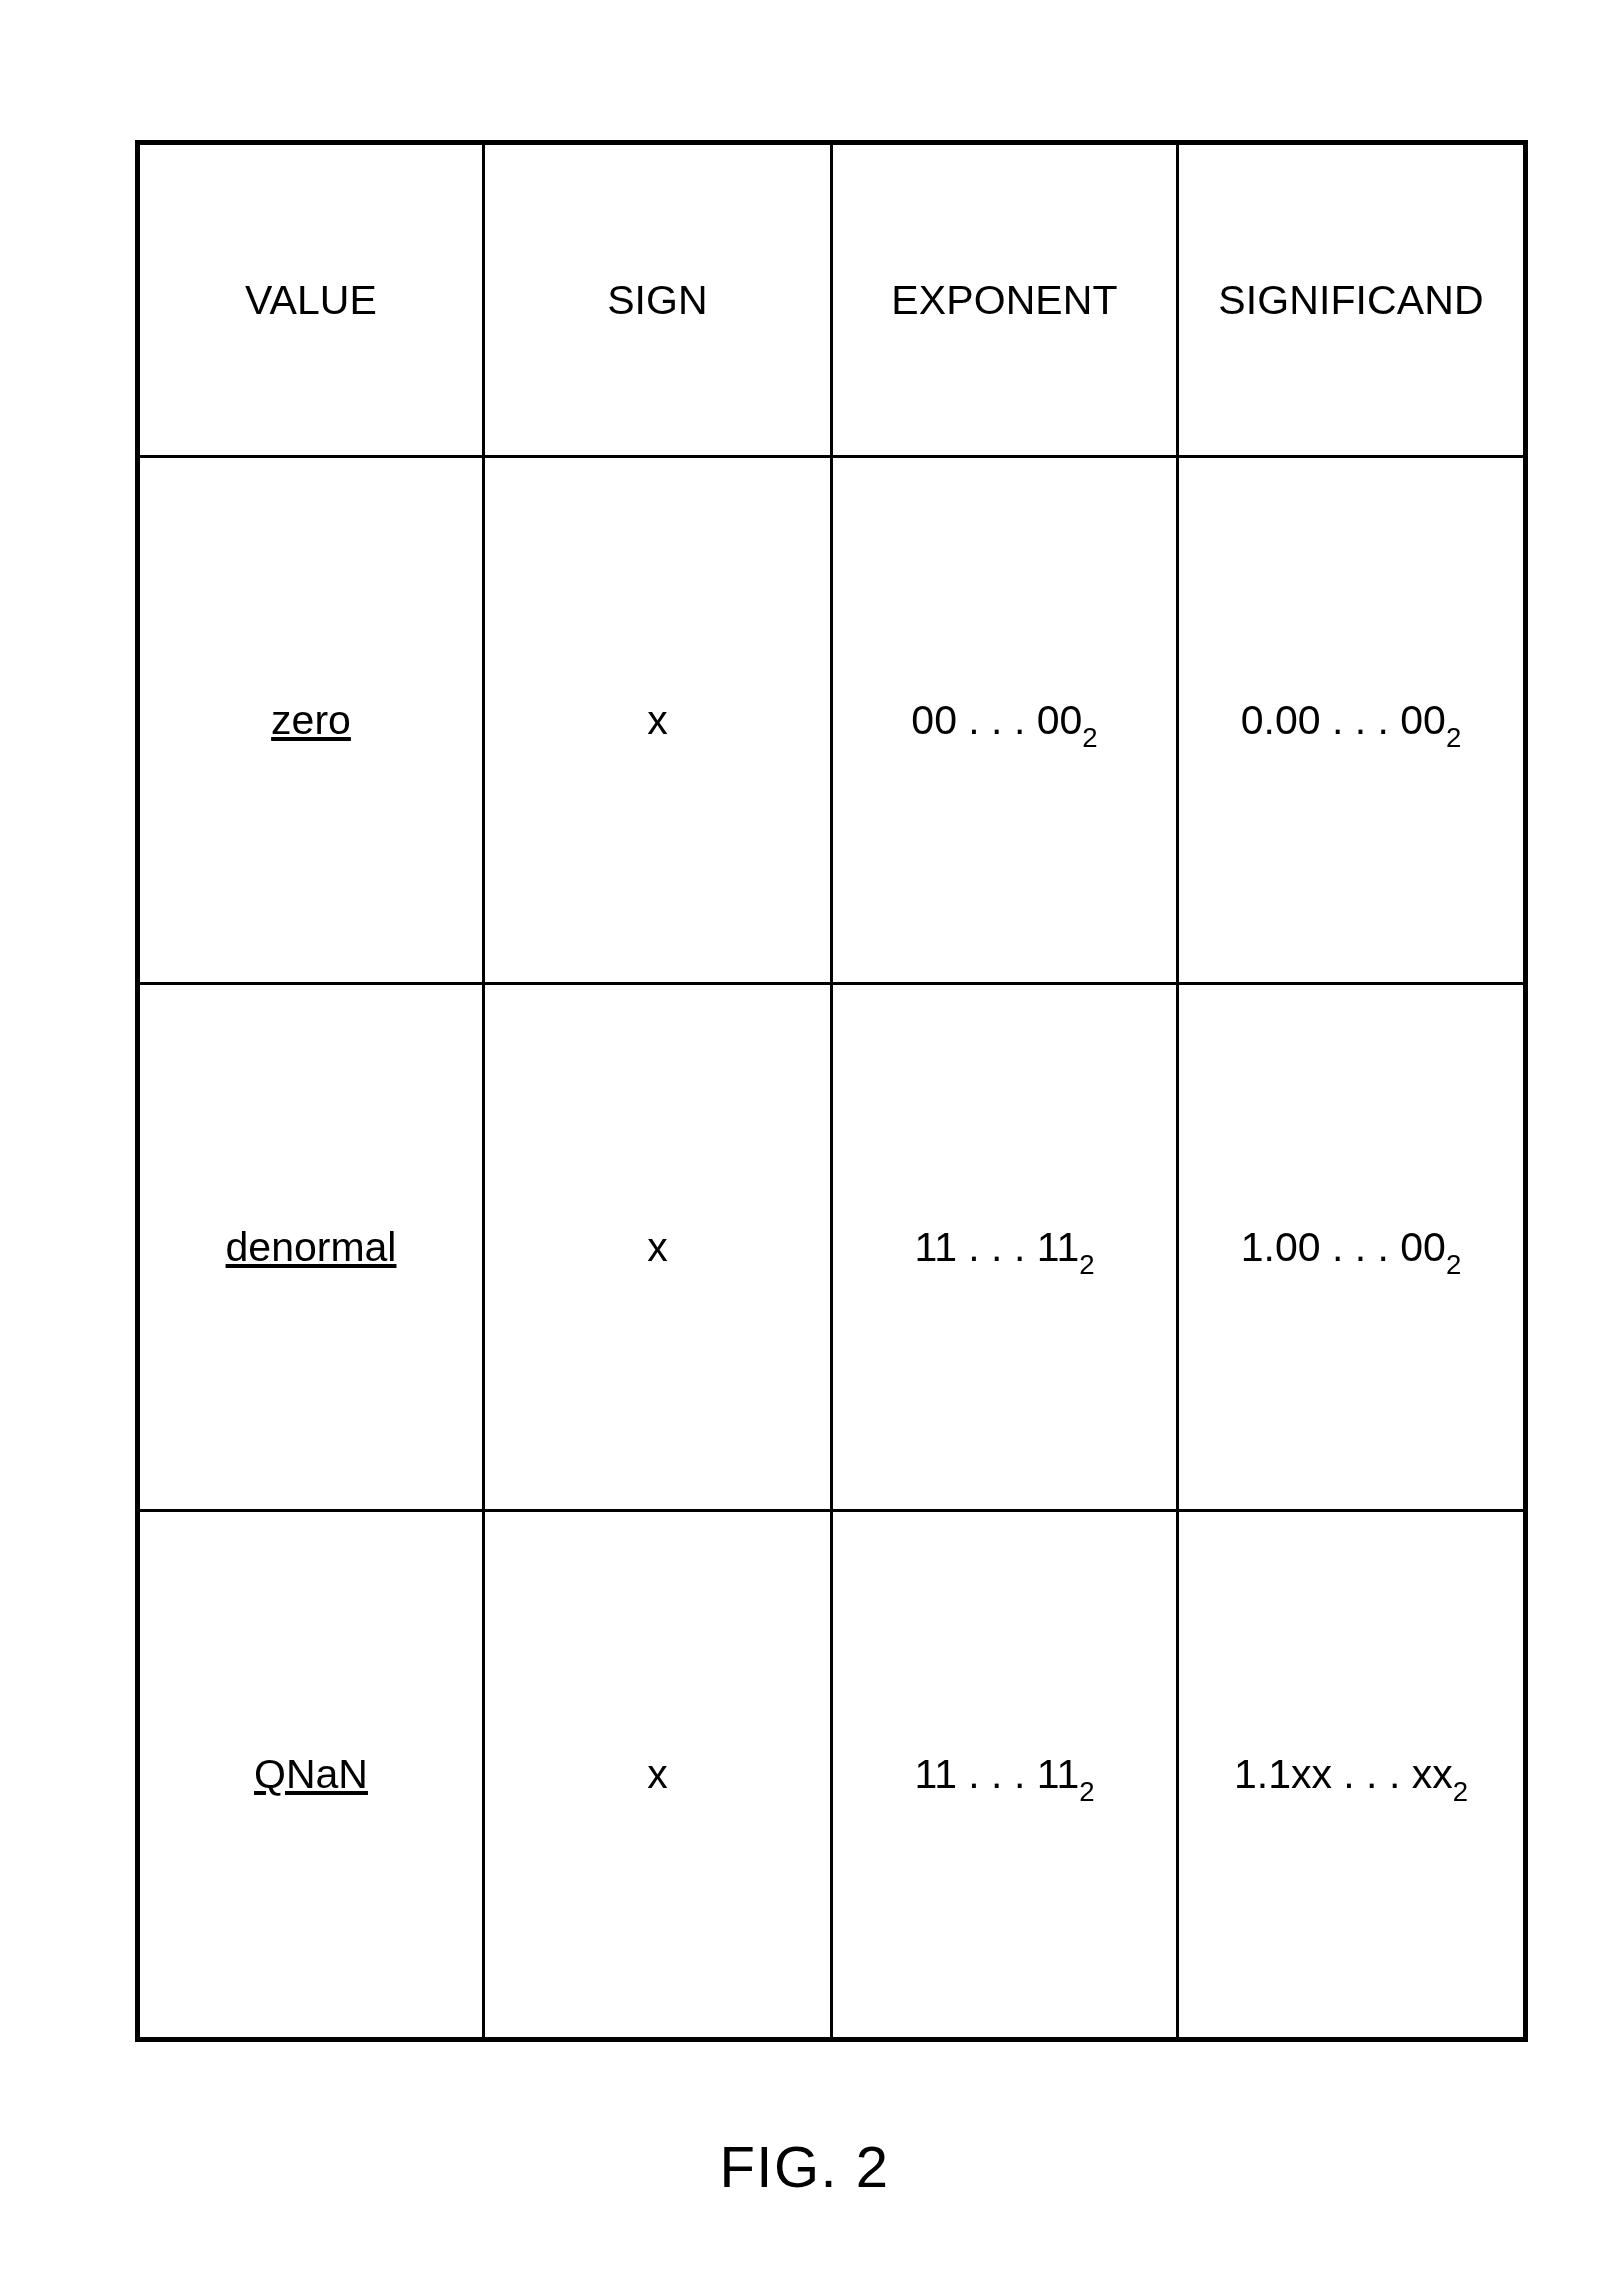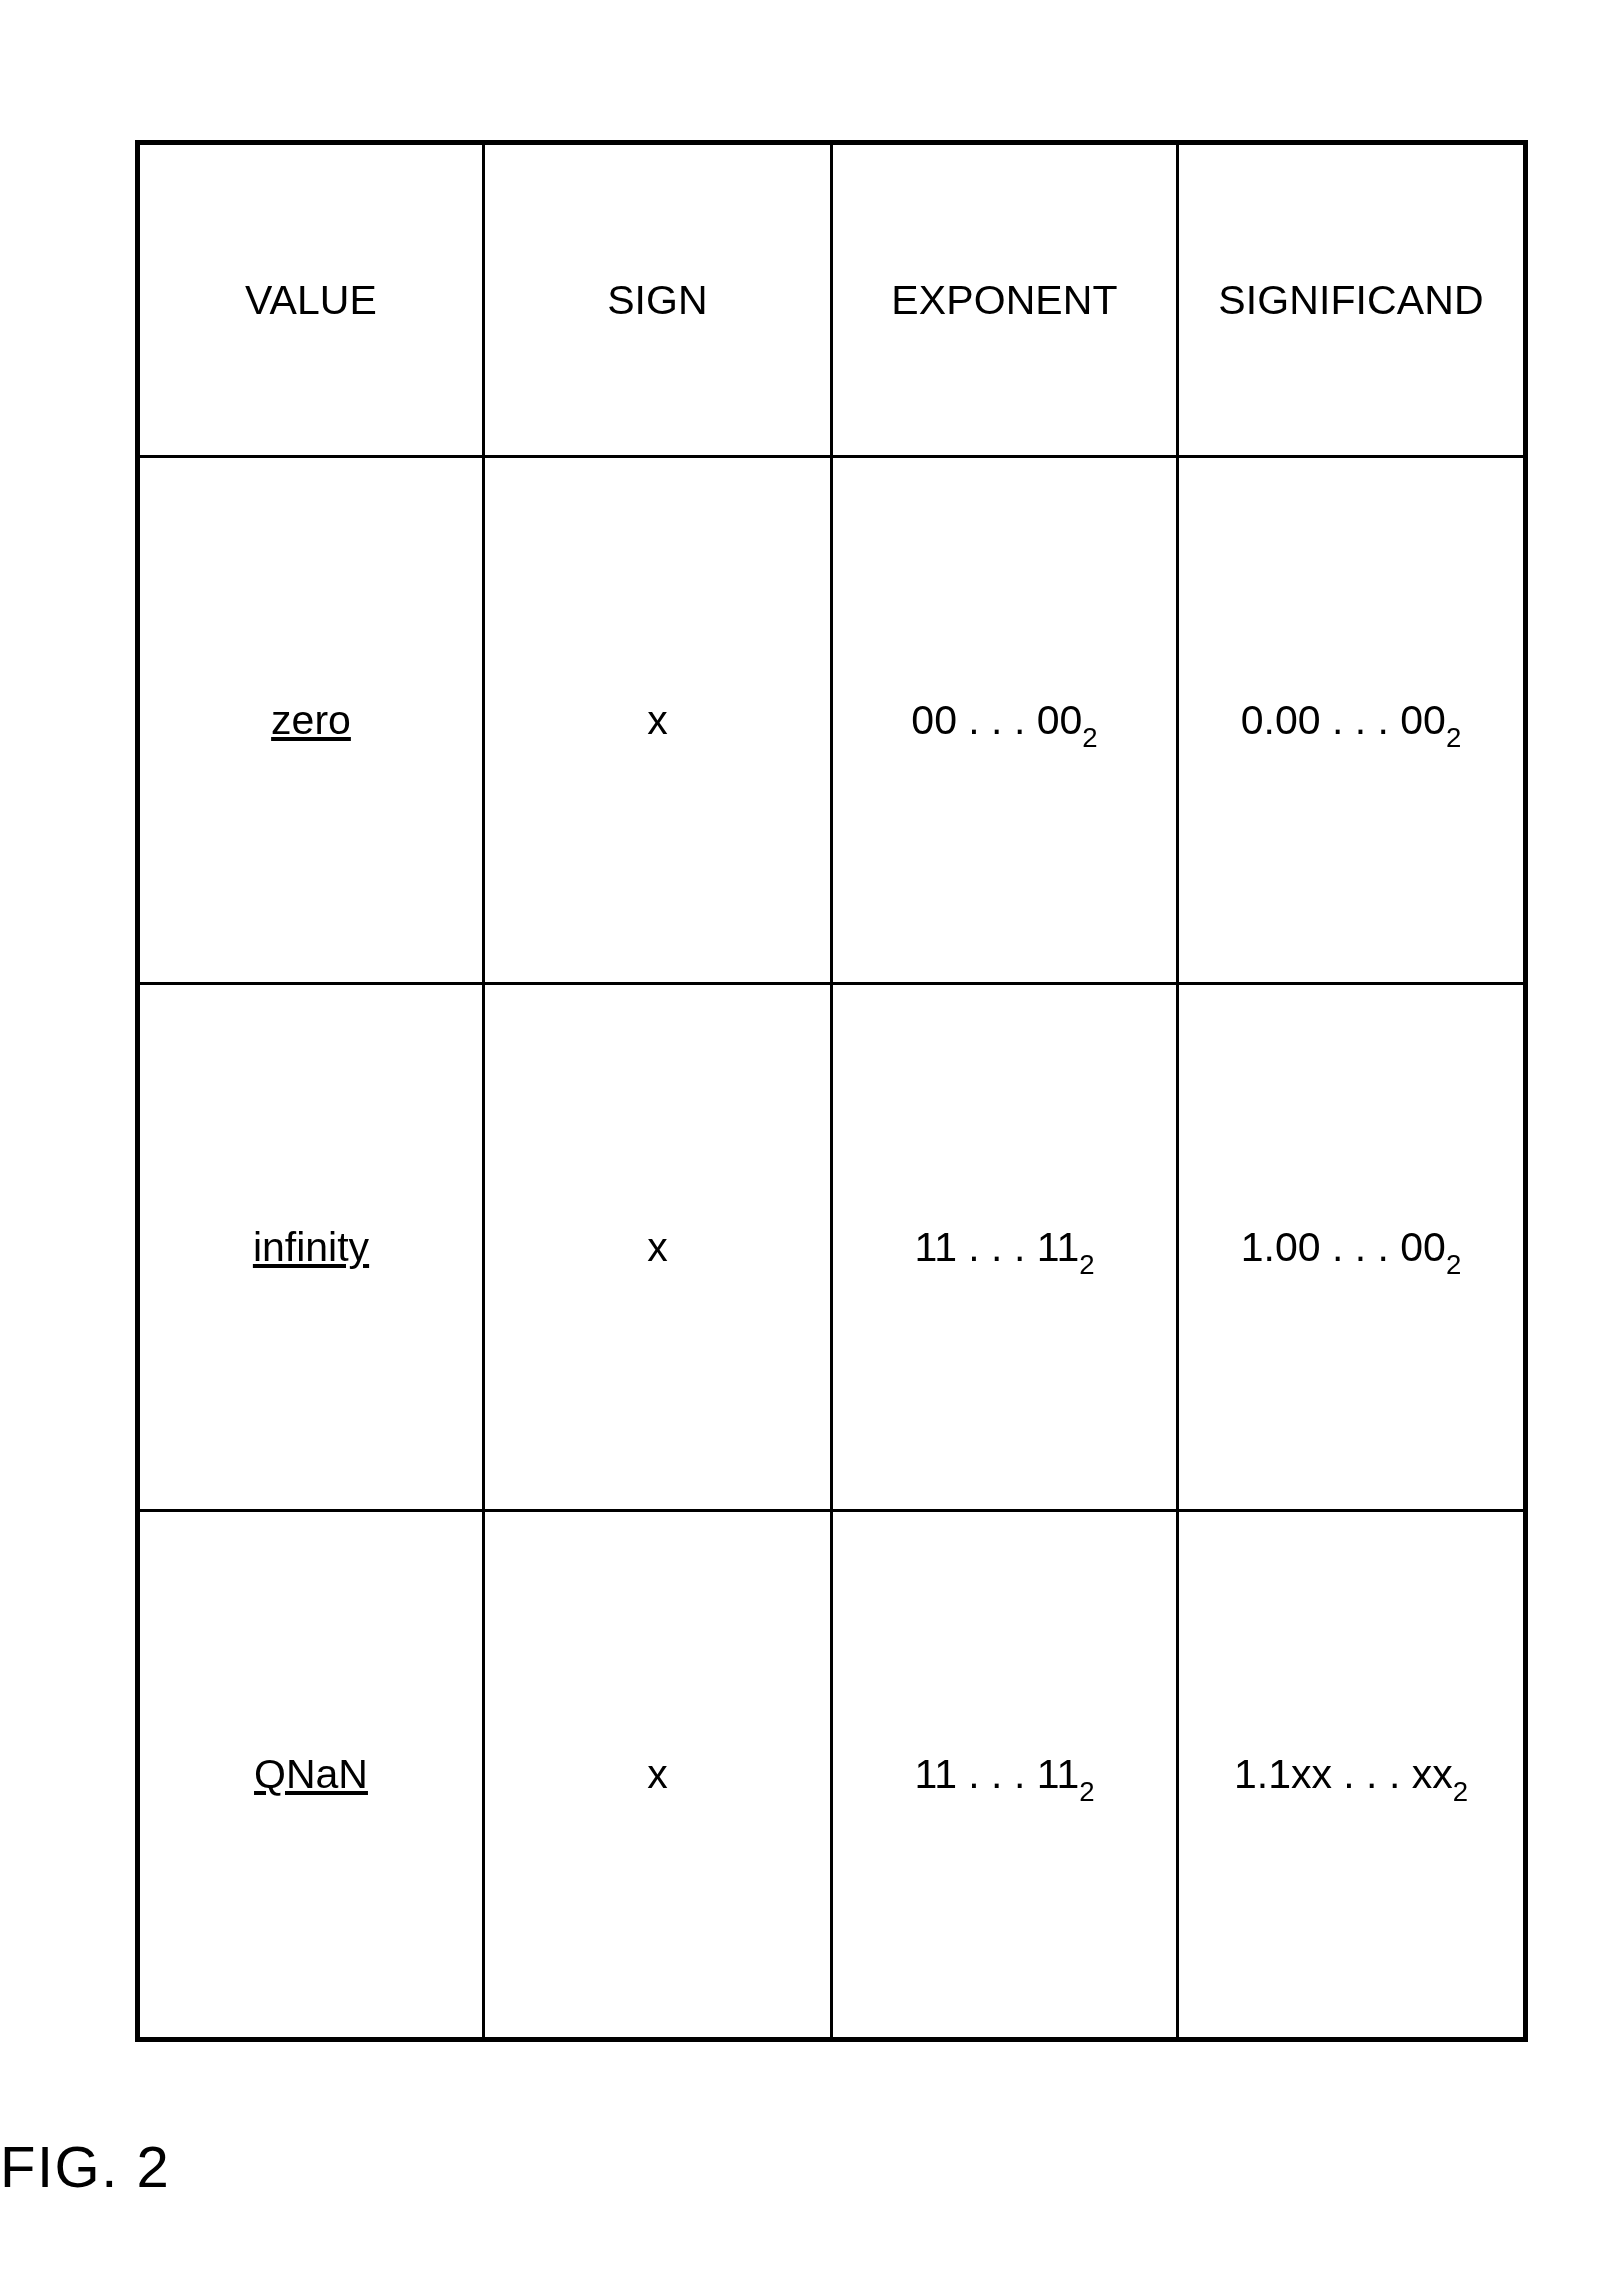--- a/index.html
+++ b/index.html
@@ -81,21 +81,21 @@
     top: 13px;
     left: 0px;
   }
 
   
   #figure-caption {
     position: absolute;
     left: 0;
     top: 2116px;
     width: 1609px;
-    text-align: left;
+    text-align: center;
     font-size: 58px;
     letter-spacing: 1.5px;
     color: #000000;
   }
 </style>
 </head>
 <body>
 
 <div id="figure-sheet">
 
@@ -121,21 +121,21 @@
         <td class="cell-sign">x</td>
         <td class="cell-exponent">
           <span class="binary"><span>00 . . . 00</span><span class="sub2">2</span></span>
         </td>
         <td class="cell-significand">
           <span class="binary"><span>0.00 . . . 00</span><span class="sub2">2</span></span>
         </td>
       </tr>
 
       <tr class="data-row">
-        <td class="cell-value">infinity</td>
+        <td class="cell-value">denormal</td>
         <td class="cell-sign">x</td>
         <td class="cell-exponent">
           <span class="binary"><span>11 . . . 11</span><span class="sub2">2</span></span>
         </td>
         <td class="cell-significand">
           <span class="binary"><span>1.00 . . . 00</span><span class="sub2">2</span></span>
         </td>
       </tr>
 
       <tr class="data-row">

